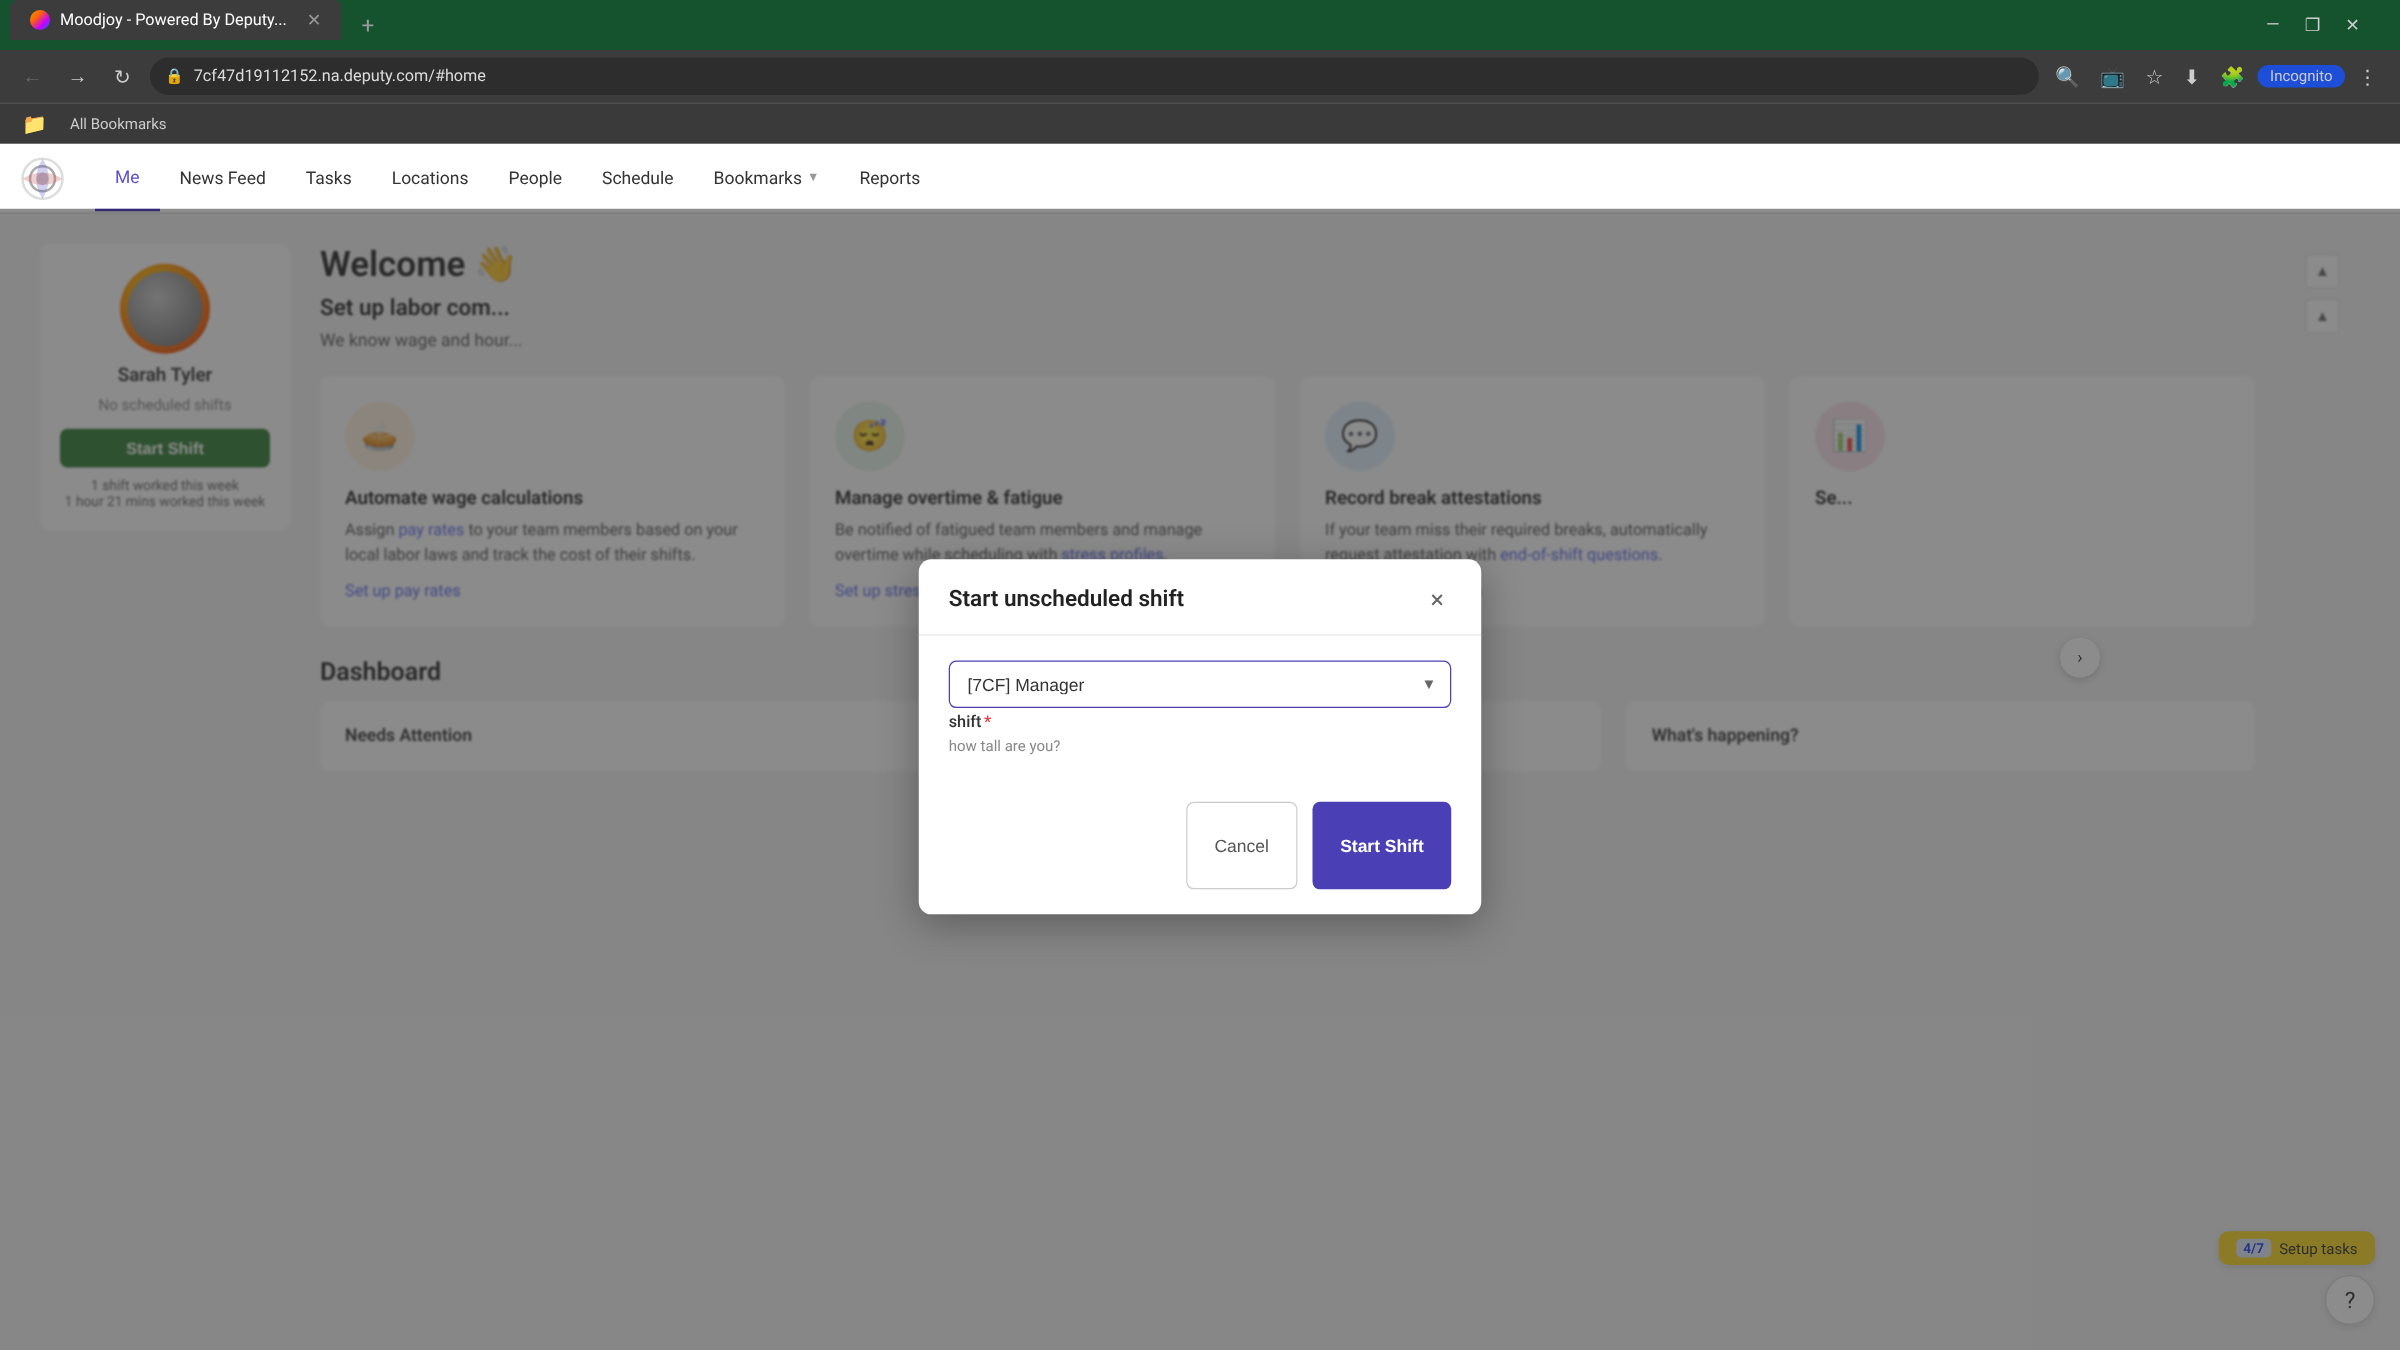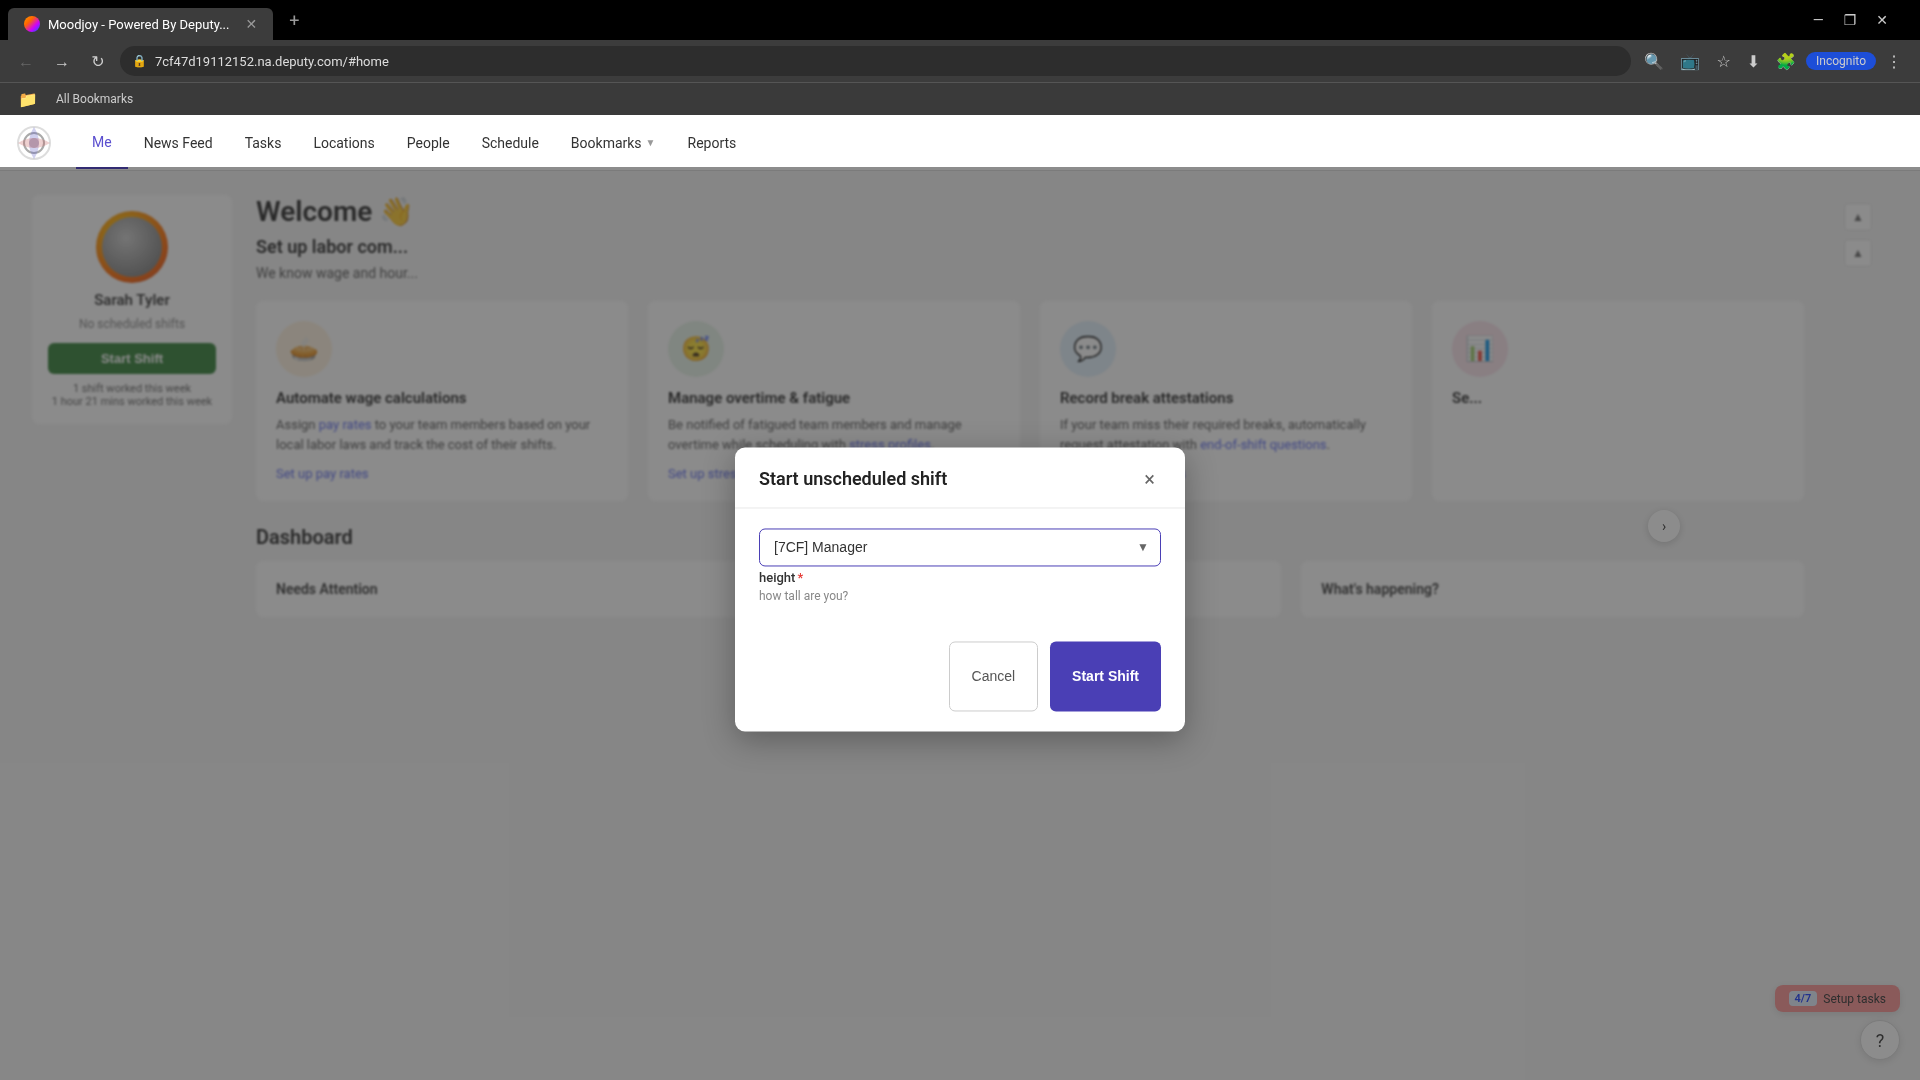--- a/index.html
+++ b/index.html
@@ -13,24 +13,23 @@
     }
 
     
     .browser-chrome {
       background: #2d2d2d;
       height: 115px;
       display: flex;
       flex-direction: column;
     }
     .browser-tabs {
-      background: #000000;
+      background: #14532d;
       height: 40px;
       display: flex;
-      align-items: flex-end;
       padding: 0 8px;
       gap: 4px;
     }
     .browser-tab {
       background: #2d2d2d;
       color: #ccc;
       font-size: 13px;
       padding: 0 16px;
       height: 32px;
       display: flex;
@@ -573,21 +572,21 @@
       position: absolute;
       bottom: 20px;
       right: 20px;
       display: flex;
       flex-direction: column;
       align-items: flex-end;
       gap: 8px;
       z-index: 5;
     }
     .setup-tasks {
-      background: #fca5a5;
+      background: #fde047;
       border-radius: 8px;
       padding: 6px 14px;
       font-size: 12px;
       color: #555;
       display: flex;
       align-items: center;
       gap: 6px;
       box-shadow: 0 2px 8px rgba(0,0,0,0.1);
     }
     .task-count-badge {
@@ -785,21 +784,21 @@
       <div class="form-group">
         <div class="select-wrapper">
           <select>
             <option>[7CF] Manager</option>
           </select>
           <span class="select-arrow">▼</span>
         </div>
       </div>
       <div class="form-group">
         <div class="field-label">
-          <span>height</span><span class="field-required">*</span>
+          <span>shift</span><span class="field-required">*</span>
         </div>
         <div class="field-hint">how tall are you?</div>
       </div>
     </div>
     <div class="modal-footer">
       <button class="btn-cancel">Cancel</button>
       <button class="btn-start-shift">Start Shift</button>
     </div>
   </div>
 

